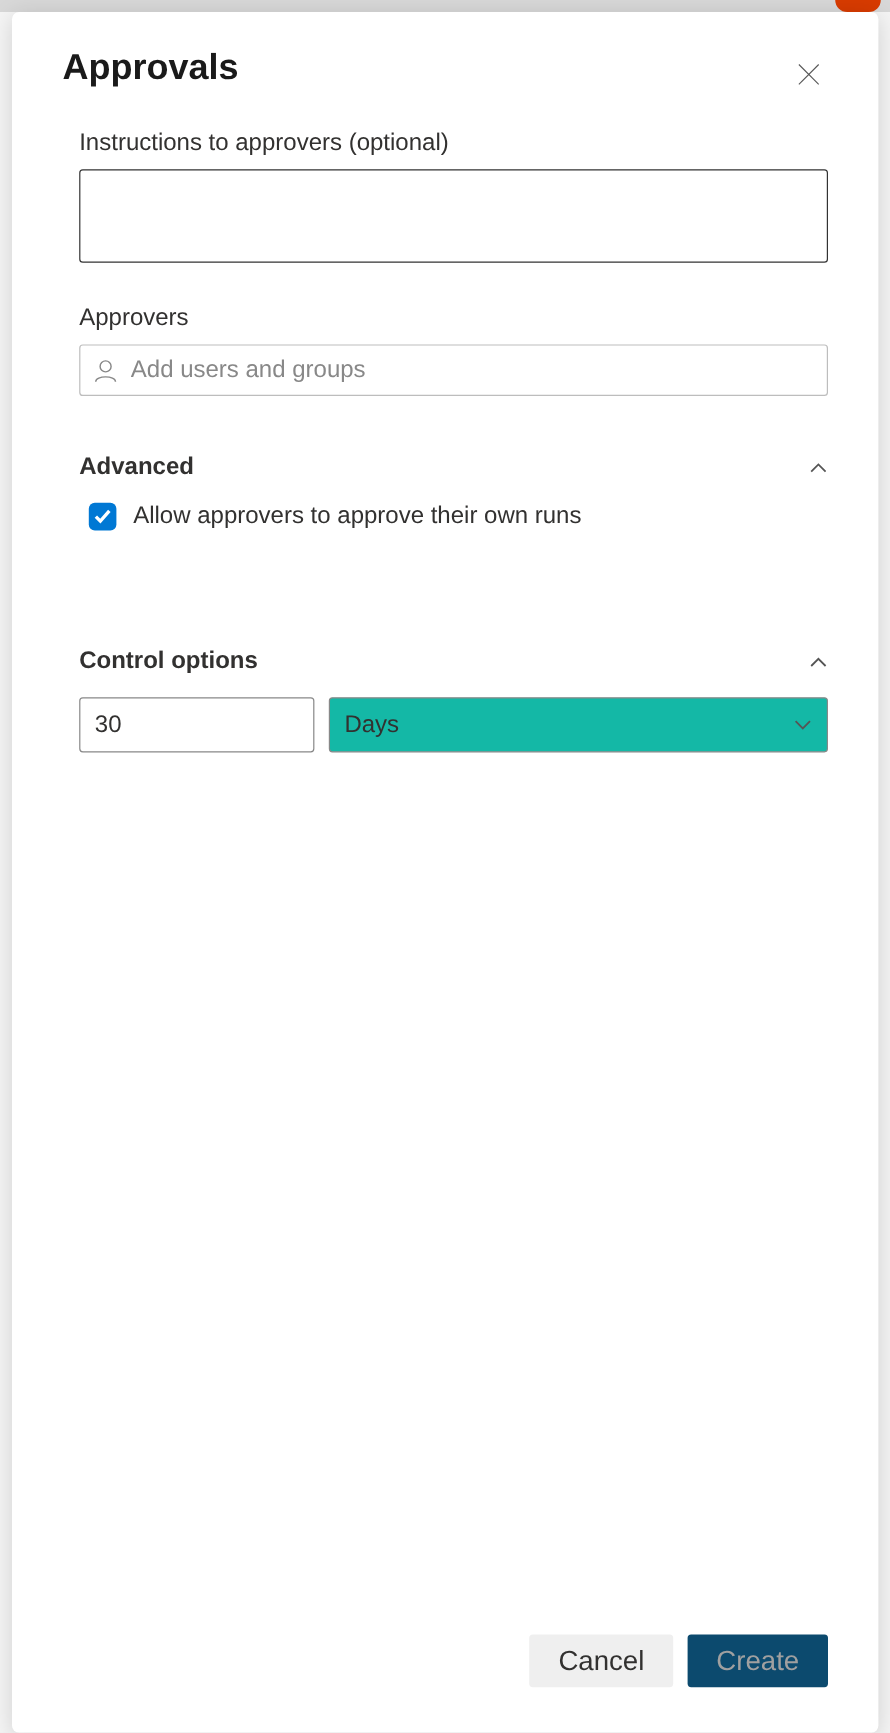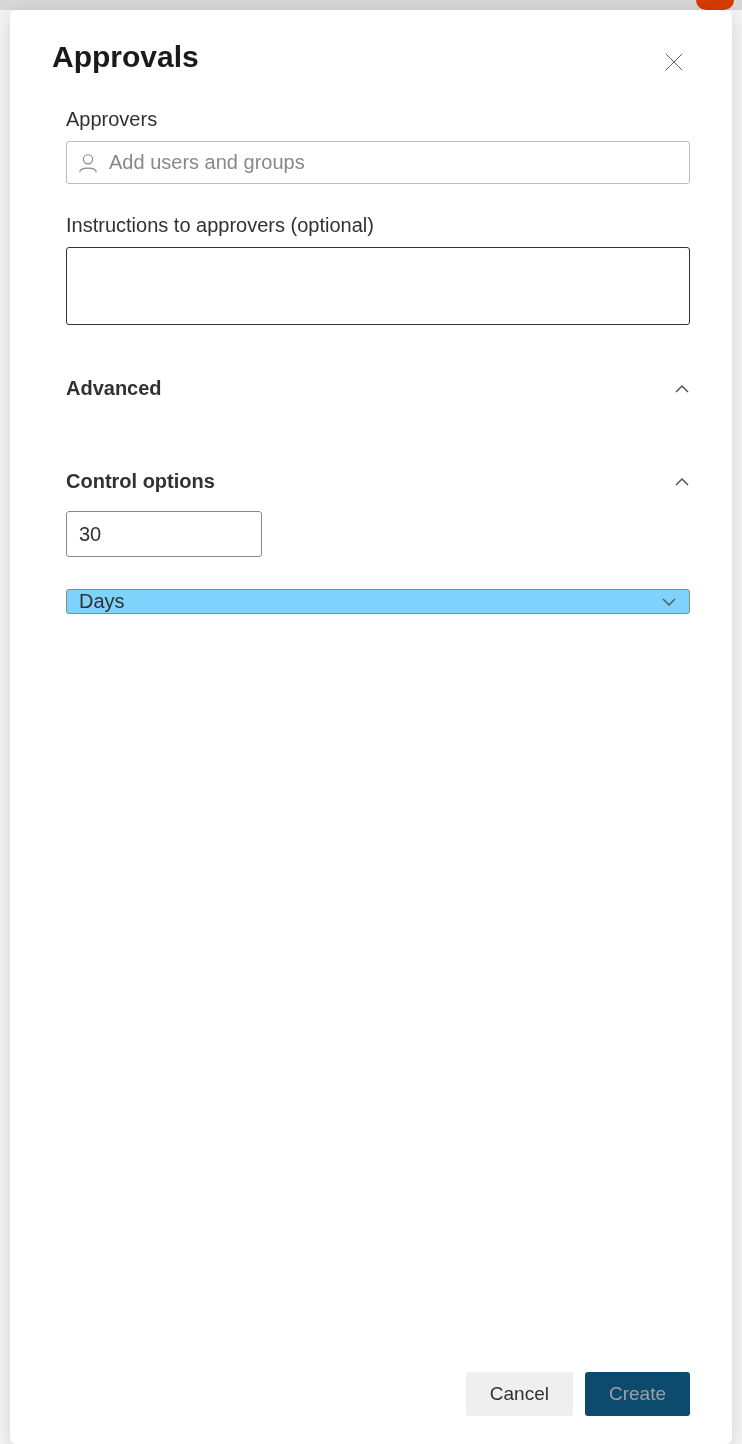--- a/index.html
+++ b/index.html
@@ -44,21 +44,21 @@
       position: absolute;
       top: 10px;
       left: 10px;
       right: 10px;
       bottom: 0;
       background: #ffffff;
       border-radius: 6px;
       box-shadow: 0 4px 20px rgba(0,0,0,0.15);
       display: flex;
       flex-direction: column;
-      padding: 30px 42px 28px 42px;
+      padding: 30px 42px 38px 42px;
     }
     .panel-header {
       display: flex;
       justify-content: space-between;
       align-items: flex-start;
       margin-bottom: 30px;
     }
     .panel-title {
       font-size: 30px;
       font-weight: 600;
@@ -182,22 +182,21 @@
       stroke: #fff;
       stroke-width: 3;
       fill: none;
     }
     .checkbox-label {
       font-size: 20px;
       color: #323130;
     }
     .timeout-row {
       display: flex;
-      gap: 32px;
-      flex-direction: column;
+      gap: 12px;
     }
     .timeout-input {
       width: 196px;
       height: 46px;
       border: 1px solid #888;
       border-radius: 3px;
       padding: 0 12px;
       font-size: 20px;
       color: #323130;
       outline: none;
@@ -206,36 +205,36 @@
     .timeout-select {
       flex: 1;
       height: 46px;
       border: 1px solid #888;
       border-radius: 3px;
       padding: 0 12px;
       display: flex;
       align-items: center;
       justify-content: space-between;
       cursor: pointer;
-      background: #7dd3fc;
+      background: #14b8a6;
     }
     .timeout-select-value {
       font-size: 20px;
       color: #323130;
     }
     .panel-footer {
       display: flex;
       justify-content: flex-end;
       gap: 12px;
       padding-top: 16px;
     }
     .btn {
       height: 44px;
       padding: 0 24px;
-      font-size: 19px;
+      font-size: 23px;
       border: none;
       border-radius: 3px;
       cursor: pointer;
       font-family: inherit;
     }
     .btn-cancel {
       background: #efefef;
       color: #323130;
     }
     .btn-create {
@@ -257,50 +256,58 @@
     <h1 class="panel-title">Approvals</h1>
     <div class="close-btn">
       <svg viewBox="0 0 24 24">
           <line x1="3" y1="3" x2="21" y2="21"></line>
           <line x1="21" y1="3" x2="3" y2="21"></line>
         </svg>
     </div>
   </div>
 
   <div class="panel-body">
+
+    <div class="field-group">
+      <label class="field-label">Instructions to approvers (optional)</label>
+      <textarea class="textarea-box" style=""></textarea>
+    </div>
 
     <div class="field-group">
       <label class="field-label">Approvers</label>
       <div class="input-wrapper">
         <span class="person-icon">
           <svg viewBox="0 0 24 24">
               <circle cx="12" cy="8" r="5"></circle>
               <path d="M3 22 C3 16, 21 16, 21 22"></path>
             </svg>
         </span>
         <input type="text" placeholder="Add users and groups" style="">
       </div>
     </div>
 
-    <div class="field-group">
-      <label class="field-label">Instructions to approvers (optional)</label>
-      <textarea class="textarea-box" style=""></textarea>
-    </div>
-
     <div class="section-header">
       <span class="section-title">Advanced</span>
       <span class="chevron-icon">
         <svg viewBox="0 0 16 16">
             <polyline points="2,11 8,5 14,11"></polyline>
           </svg>
       </span>
     </div>
 
-
-    <div class="section-header" style="margin-top:70px;gap:24px;">
+    <div class="checkbox-row">
+      <div class="checkbox">
+        <svg viewBox="0 0 16 16">
+            <polyline points="2,8 6,12 14,3"></polyline>
+          </svg>
+      </div>
+      <span class="checkbox-label">Allow approvers to approve their own runs</span>
+    </div>
+
+    <div class="section-header" style="margin-top:98px;gap:24px;">
       <span class="section-title">Control options</span>
       <span class="chevron-icon">
         <svg viewBox="0 0 16 16">
             <polyline points="2,11 8,5 14,11"></polyline>
           </svg>
       </span>
     </div>
 
     <div class="field-group">
       <div class="timeout-row">

